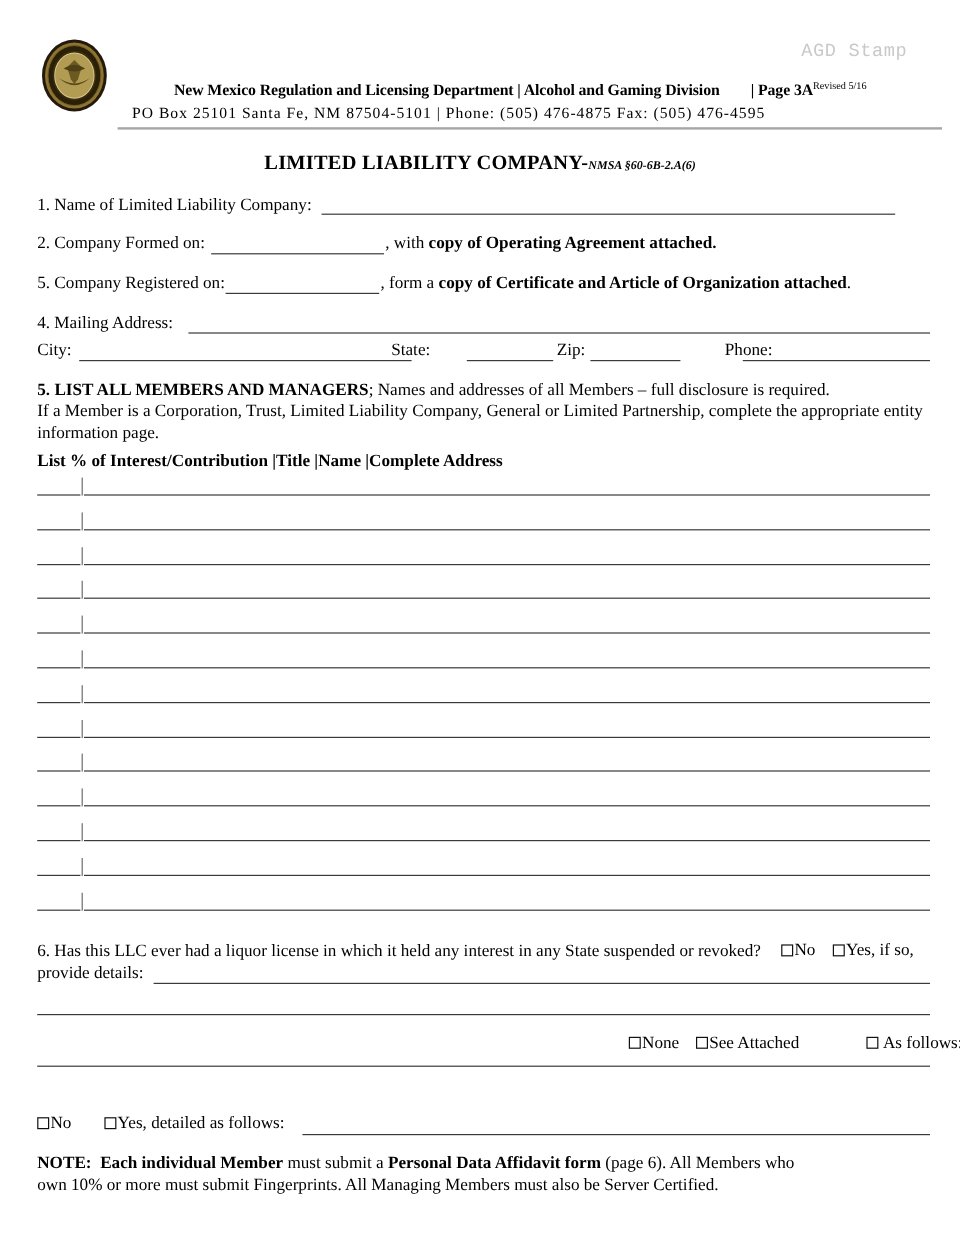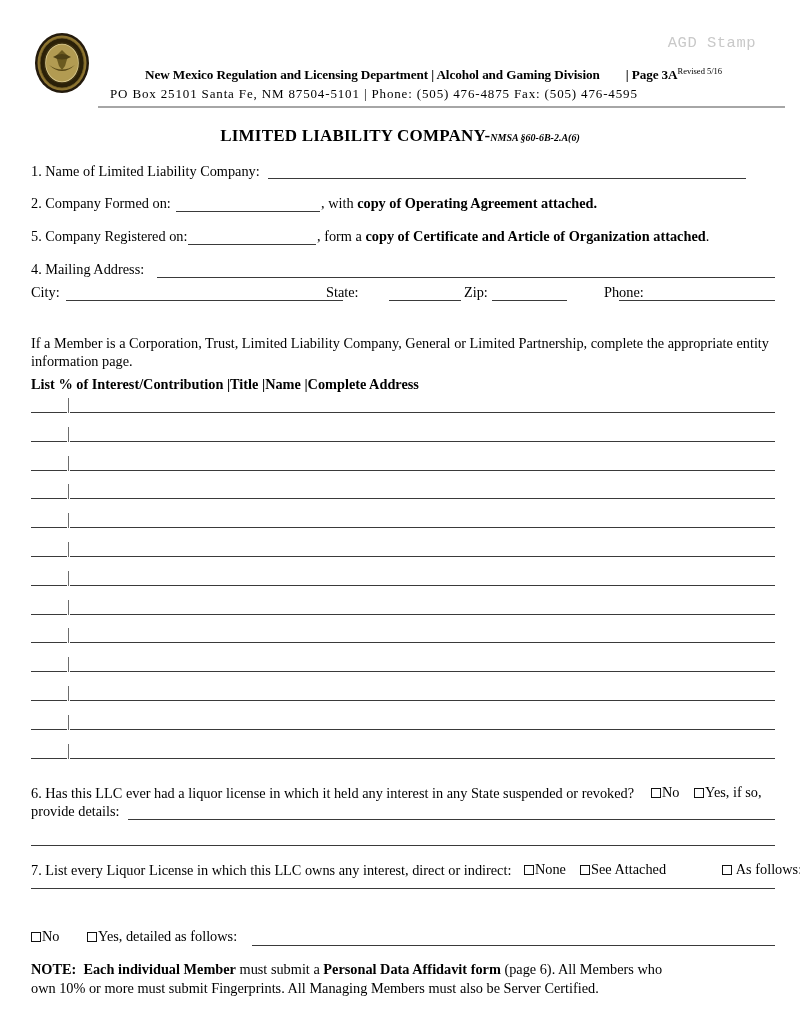--- a/index.html
+++ b/index.html
@@ -187,20 +187,21 @@
 
   <div class="body-text" style="left:326px; top:283px;">State:</div>
   <div class="rule" style="left:389px; top:300px; width:72px;"></div>
 
   <div class="body-text" style="left:464px; top:283px;">Zip:</div>
   <div class="rule" style="left:492px; top:300px; width:75px;"></div>
 
   <div class="body-text" style="left:572px; top:283px;margin-left:32px;">Phone:</div>
   <div class="rule" style="left:619px; top:300px; width:156px;"></div>
 
+  <div class="body-text" style="left:31px; top:316px;"><b>5.</b> <b>LIST ALL MEMBERS AND MANAGERS</b><span>; Names and addresses of all Members – full disclosure is required.</span></div>
   <div class="body-text" style="left:31px; top:334px;">If a Member is a Corporation, Trust, Limited Liability Company, General or Limited Partnership, complete the appropriate entity</div>
   <div class="body-text" style="left:31px; top:352px;">information page.</div>
 
   <div class="body-text b" style="left:31px; top:375px; font-weight:bold;">List % of Interest/Contribution |Title |Name |Complete Address</div>
 
   <div id="member-rows">
       <div class="rule" style="left: 31px; top: 412px; width: 36px;"></div>
       <div class="vbar" style="left: 68px; top: 398px; height: 15px;"></div>
       <div class="rule" style="left: 70px; top: 412px; width: 705px;"></div>
       <div class="rule" style="left: 31px; top: 441px; width: 36px;"></div>
@@ -242,21 +243,20 @@
     </div>
 
   <div class="body-text" style="left:31px; top:784px;">6. Has this LLC ever had a liquor license in which it held any interest in any State suspended or revoked?</div>
   <div class="inline-row" style="left:651px; top:784px;"><span class="cbx"></span><span>No</span></div>
   <div class="inline-row" style="left:694px; top:784px;"><span class="cbx"></span><span>Yes, if so,</span></div>
 
   <div class="body-text" style="left:31px; top:802px;">provide details:</div>
   <div class="rule" style="left:128px; top:819px; width:647px;"></div>
   <div class="rule" style="left:31px; top:845px; width:744px;"></div>
 
-  <div class="body-text" style="left:31px; top:861px;">7. List every Liquor License in which this LLC owns any interest, direct or indirect:</div>
   <div class="inline-row" style="left:524px; top:861px;"><span class="cbx"></span><span>None</span></div>
   <div class="inline-row" style="left:580px; top:861px;"><span class="cbx"></span><span>See Attached</span></div>
   <div class="inline-row" style="left:690px; top:861px;padding-left:32px;"><span class="cbx"></span> <span>As follows:</span></div>
 
   <div class="rule" style="left:31px; top:888px; width:744px;"></div>
 
   <div class="inline-row" style="left:31px; top:928px;"><span class="cbx"></span><span>No</span></div>
   <div class="inline-row" style="left:87px; top:928px;"><span class="cbx"></span><span>Yes, detailed as follows:</span></div>
   <div class="rule" style="left:252px; top:945px; width:523px;"></div>
 

